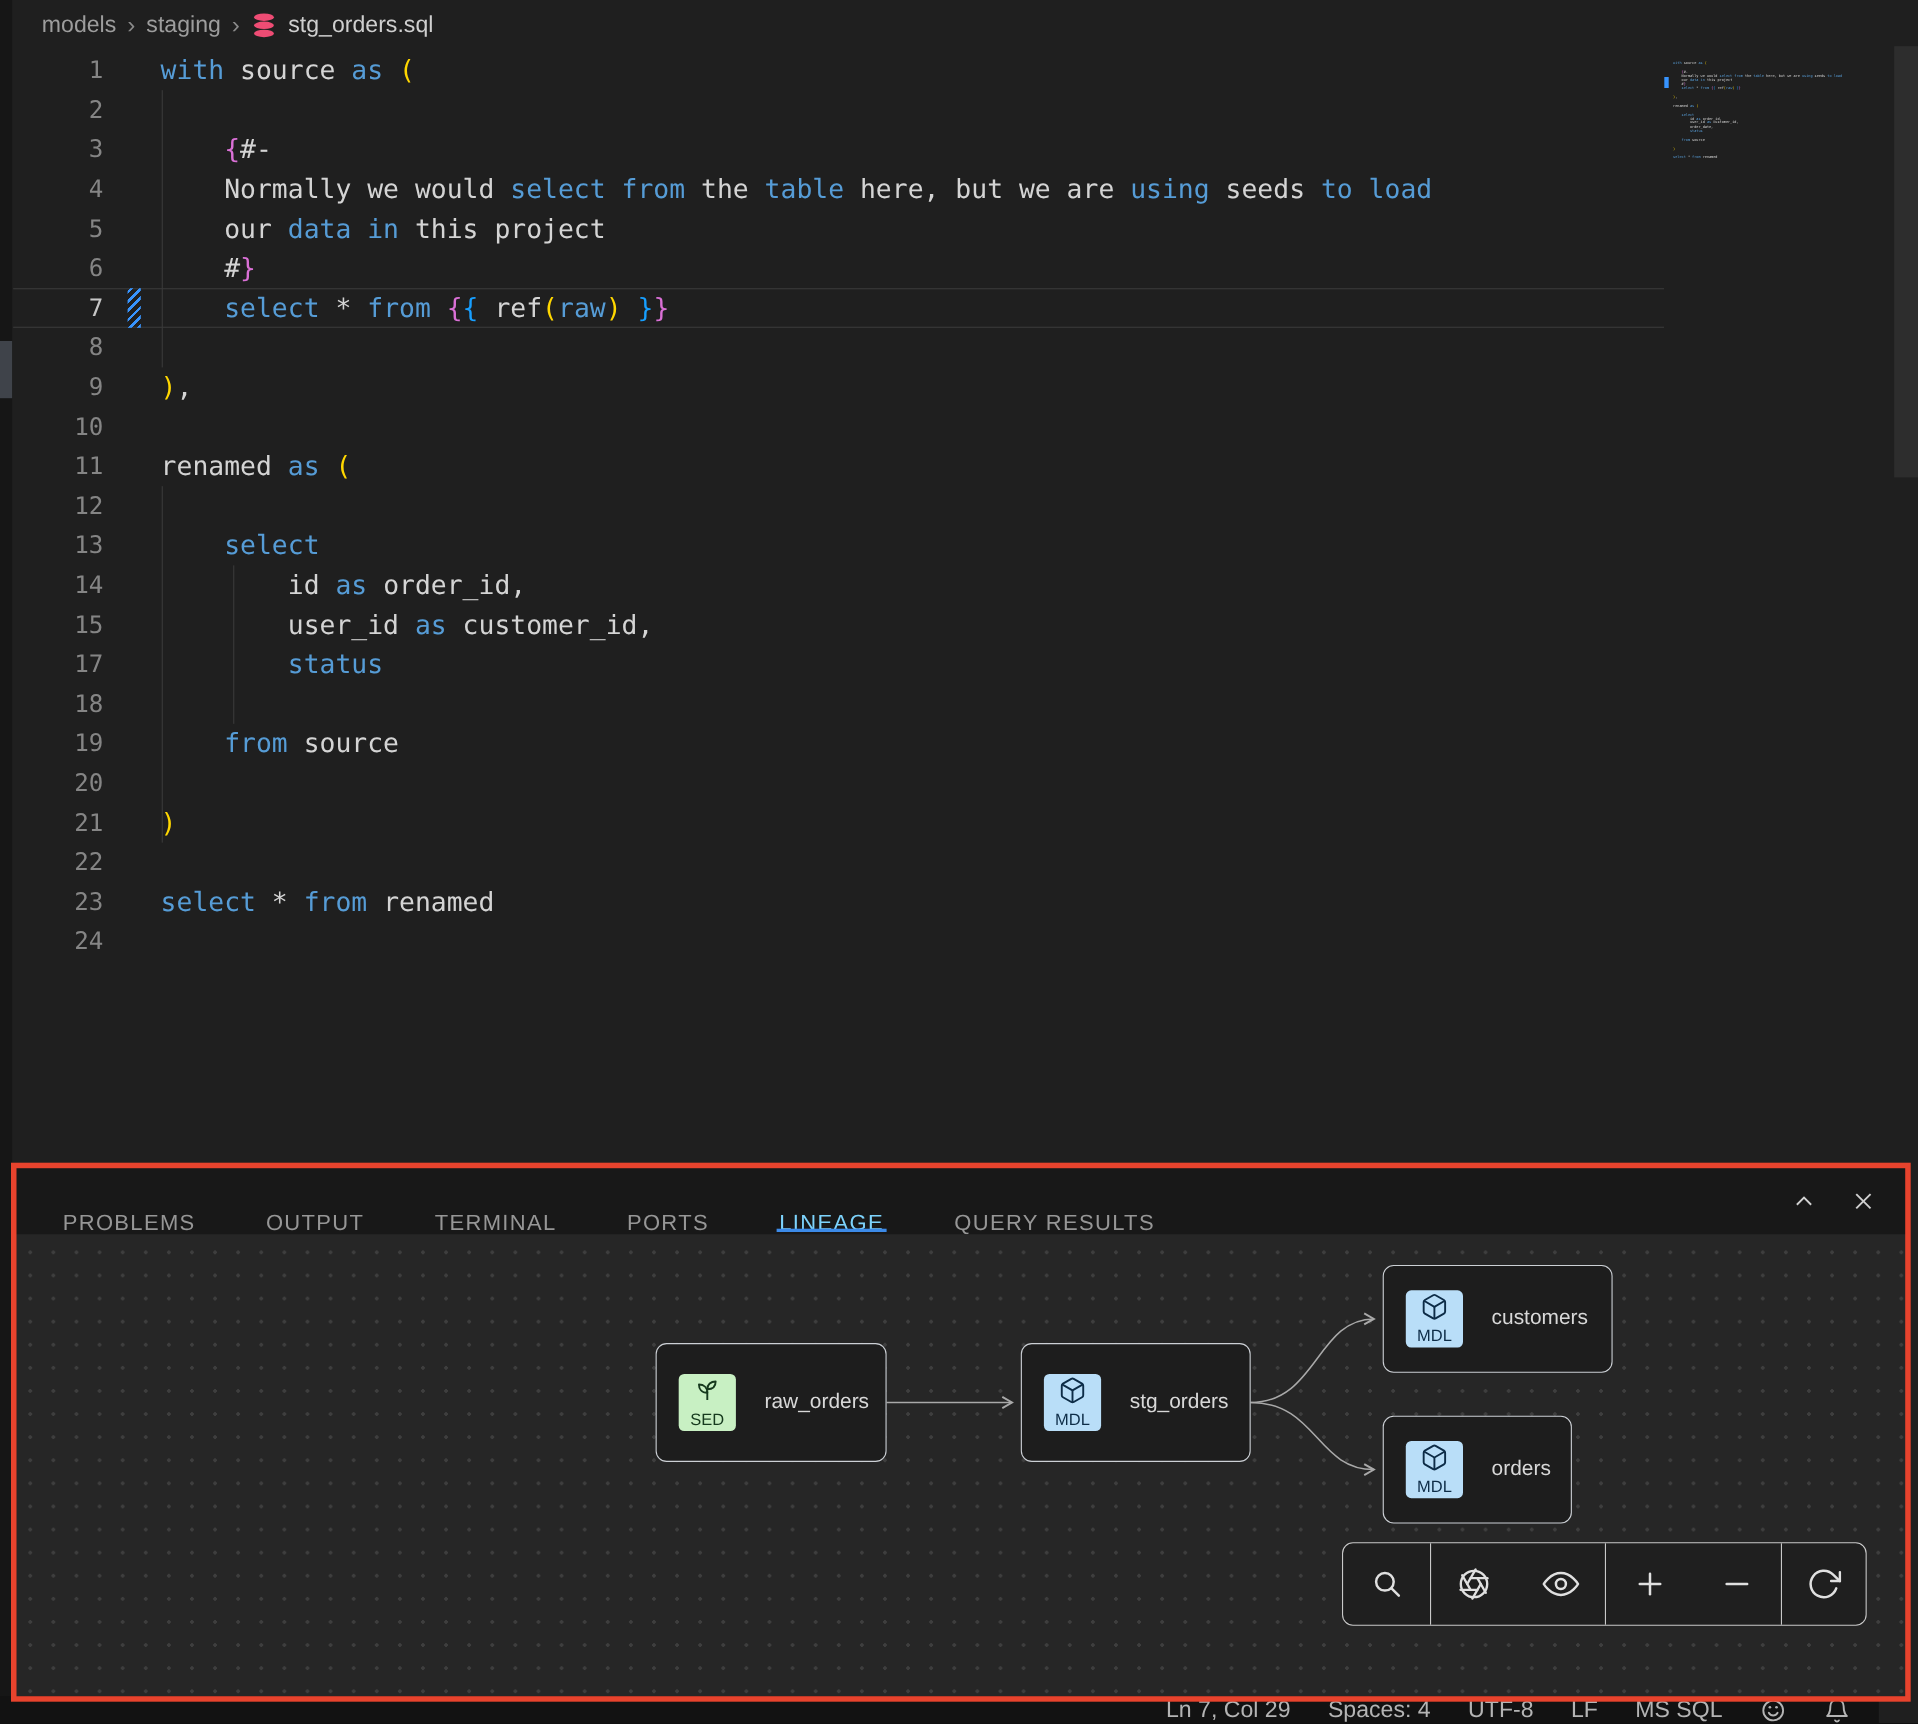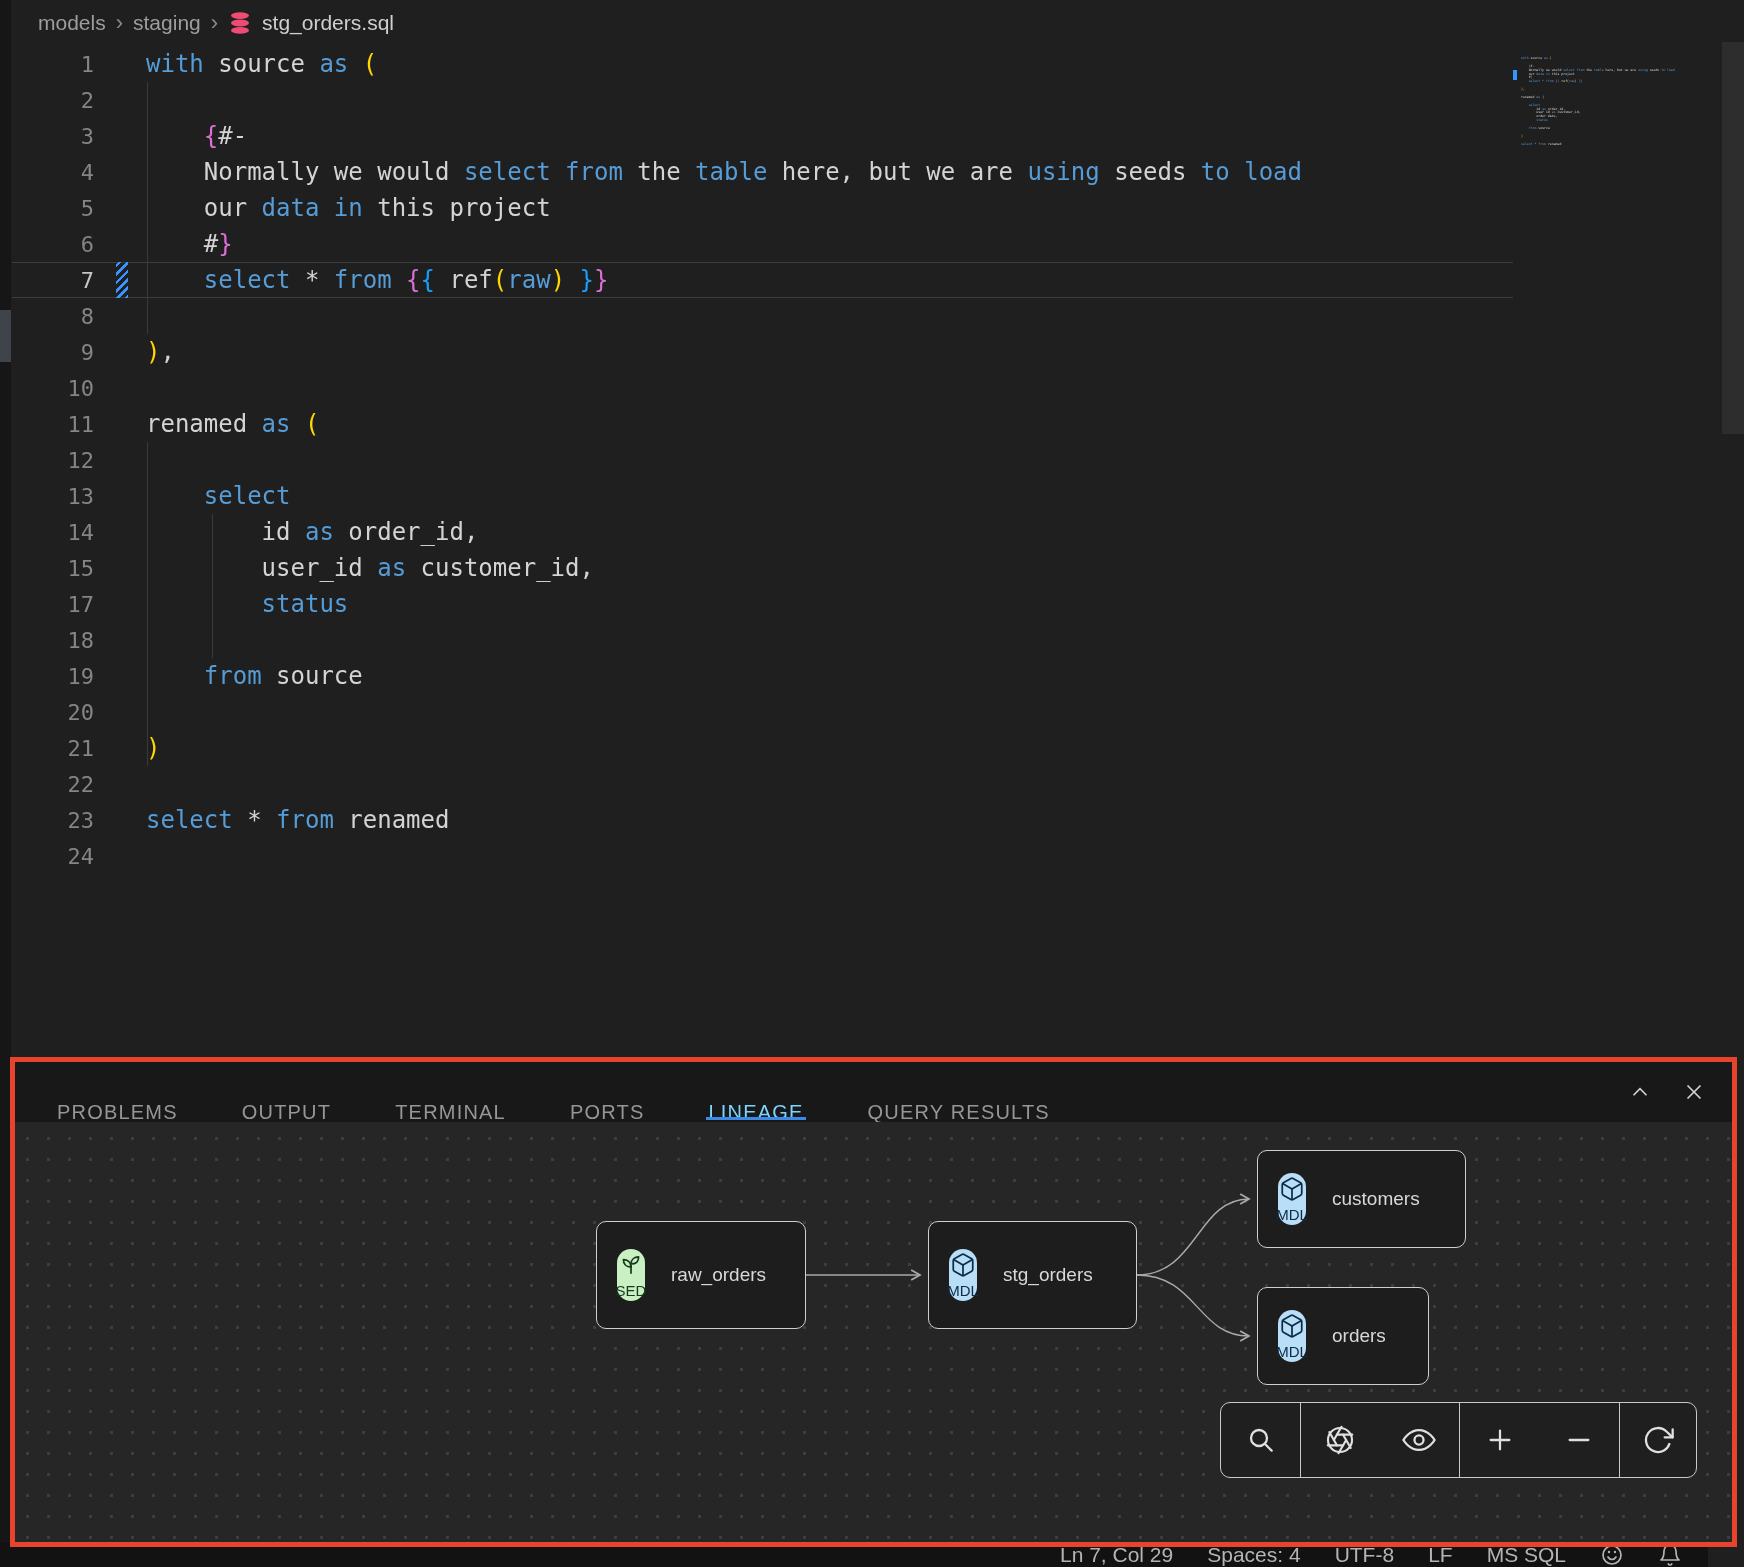--- a/index.html
+++ b/index.html
@@ -52,21 +52,21 @@
   #panel-actions { margin-left:auto; display:flex; gap:28px; padding-right:26px; }
   #panel-actions svg { display:block; cursor:pointer; }
 
   
   #canvas { position:absolute; left:0; top:60px; width:1722px; height:420px; background:#262626;
     background-image:radial-gradient(circle,#3e3e3e 1.4px, transparent 1.6px);
     background-size:21px 21px; background-position:6px 6px; overflow:hidden; }
   #edges { position:absolute; left:0; top:0; }
   .node { position:absolute; background:#1d1d1d; border:1.5px solid #ccd0d5; border-radius:10px;
     display:flex; align-items:center; cursor:pointer; }
-  .badge { width:28px; height:52px; border-radius:20px; margin-left:20px; flex:0 0 auto;
+  .badge { width:52px; height:52px; border-radius:5px; margin-left:20px; flex:0 0 auto;
     display:flex; flex-direction:column; align-items:center; justify-content:center; }
   .badge.seed { background:#c8f0c3; }
   .badge.model { background:#b9def8; }
   .badge .btxt { font-size:15px; font-weight:500; margin-top:0px; }
   .badge.seed .btxt { color:#163a1e; }
   .badge.model .btxt { color:#0d2c47; }
   .node-label { color:#d8d8d8; font-size:19px; margin-left:26px; }
 
   
   #lineage-toolbar { position:absolute; left:1209px; top:280px; width:477px; height:76px;

